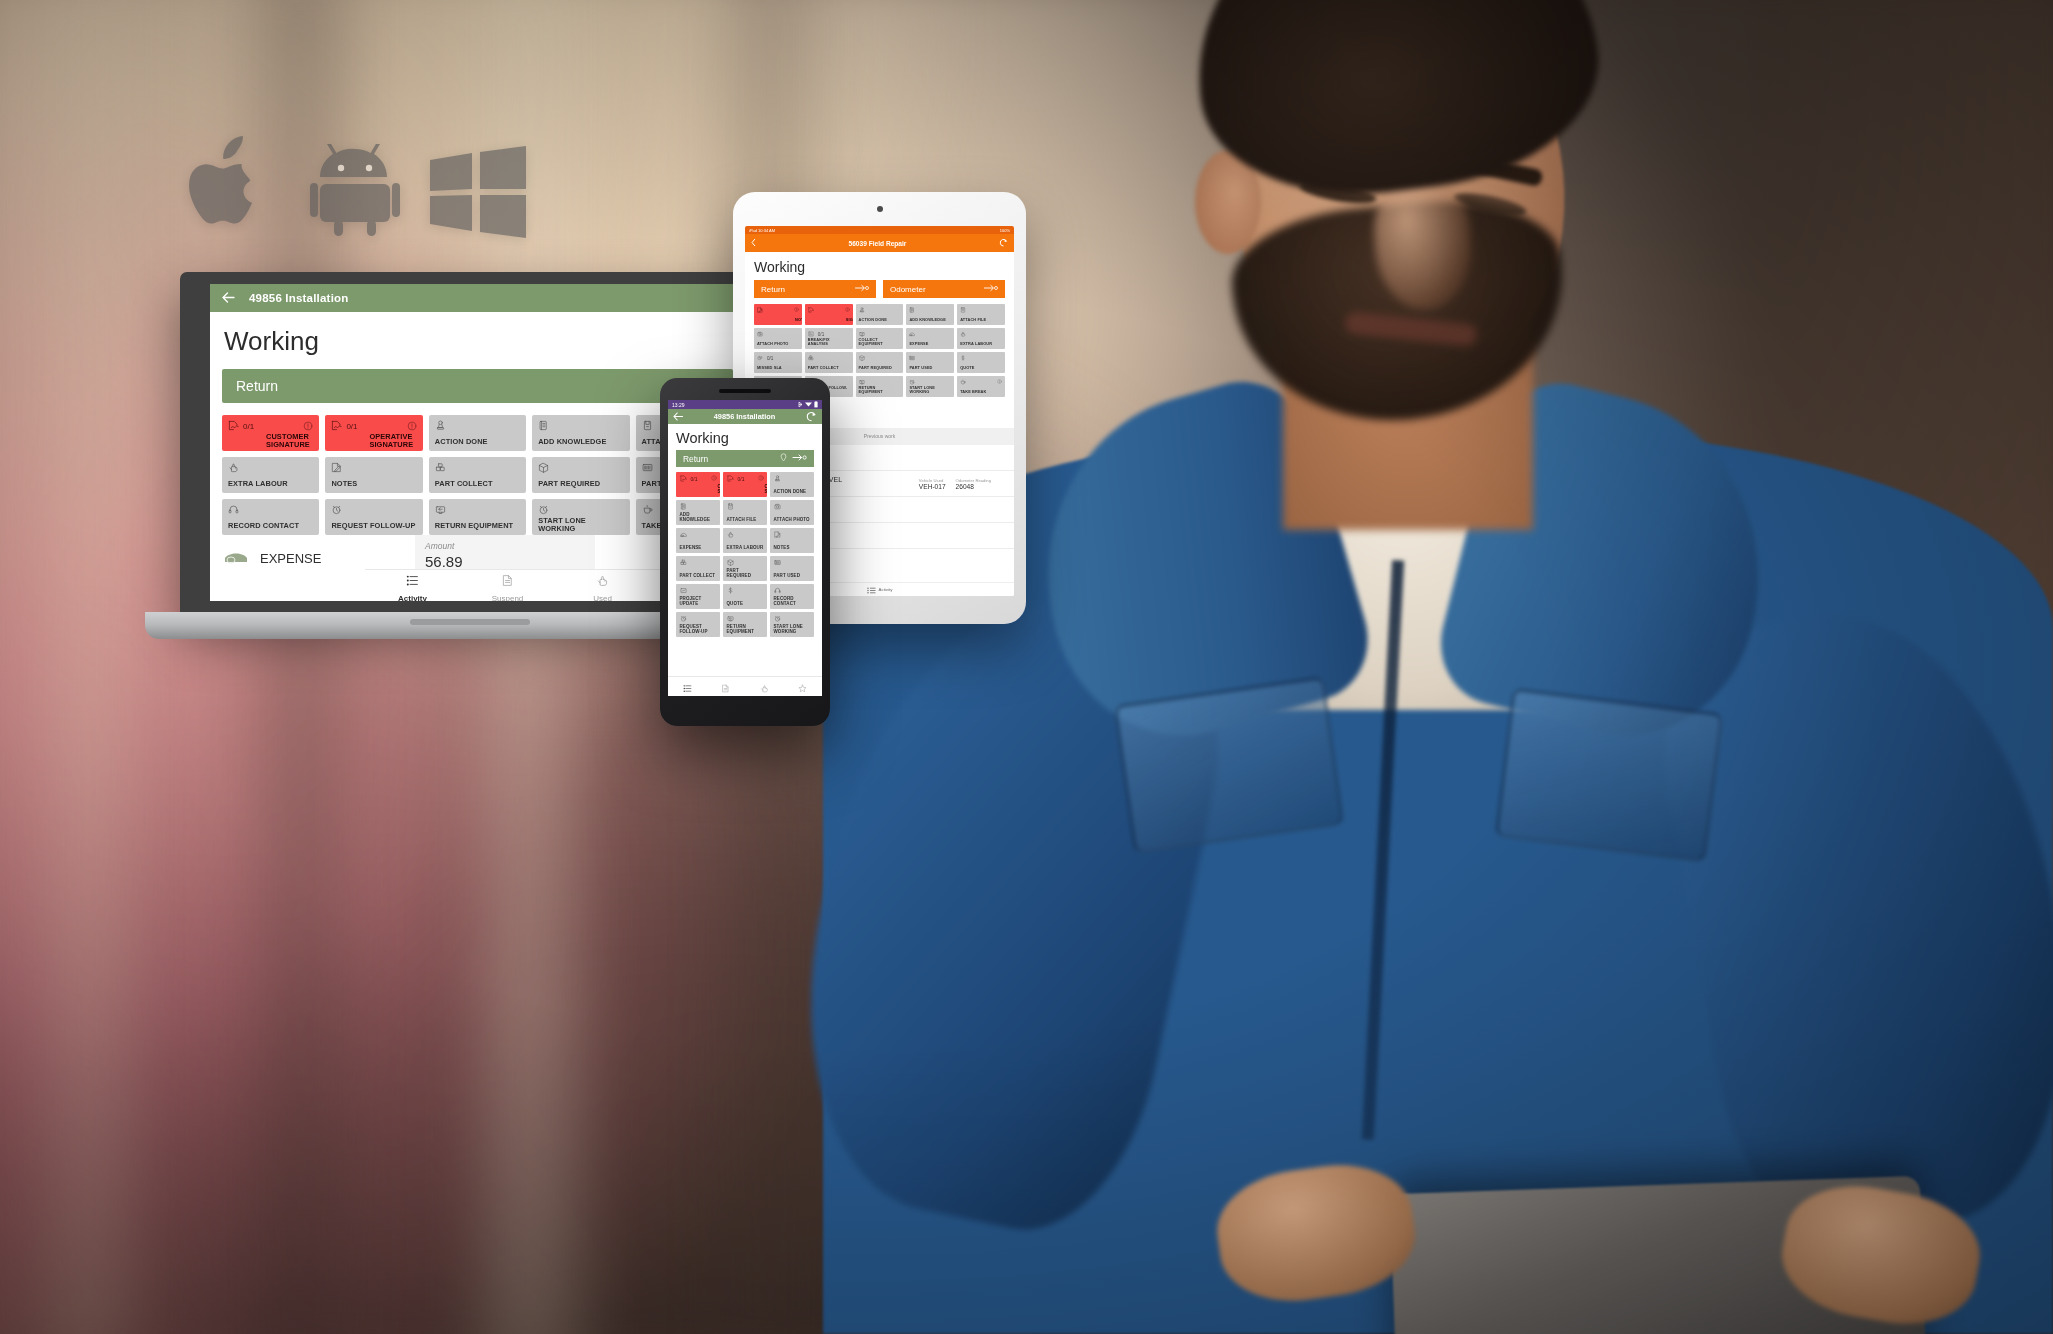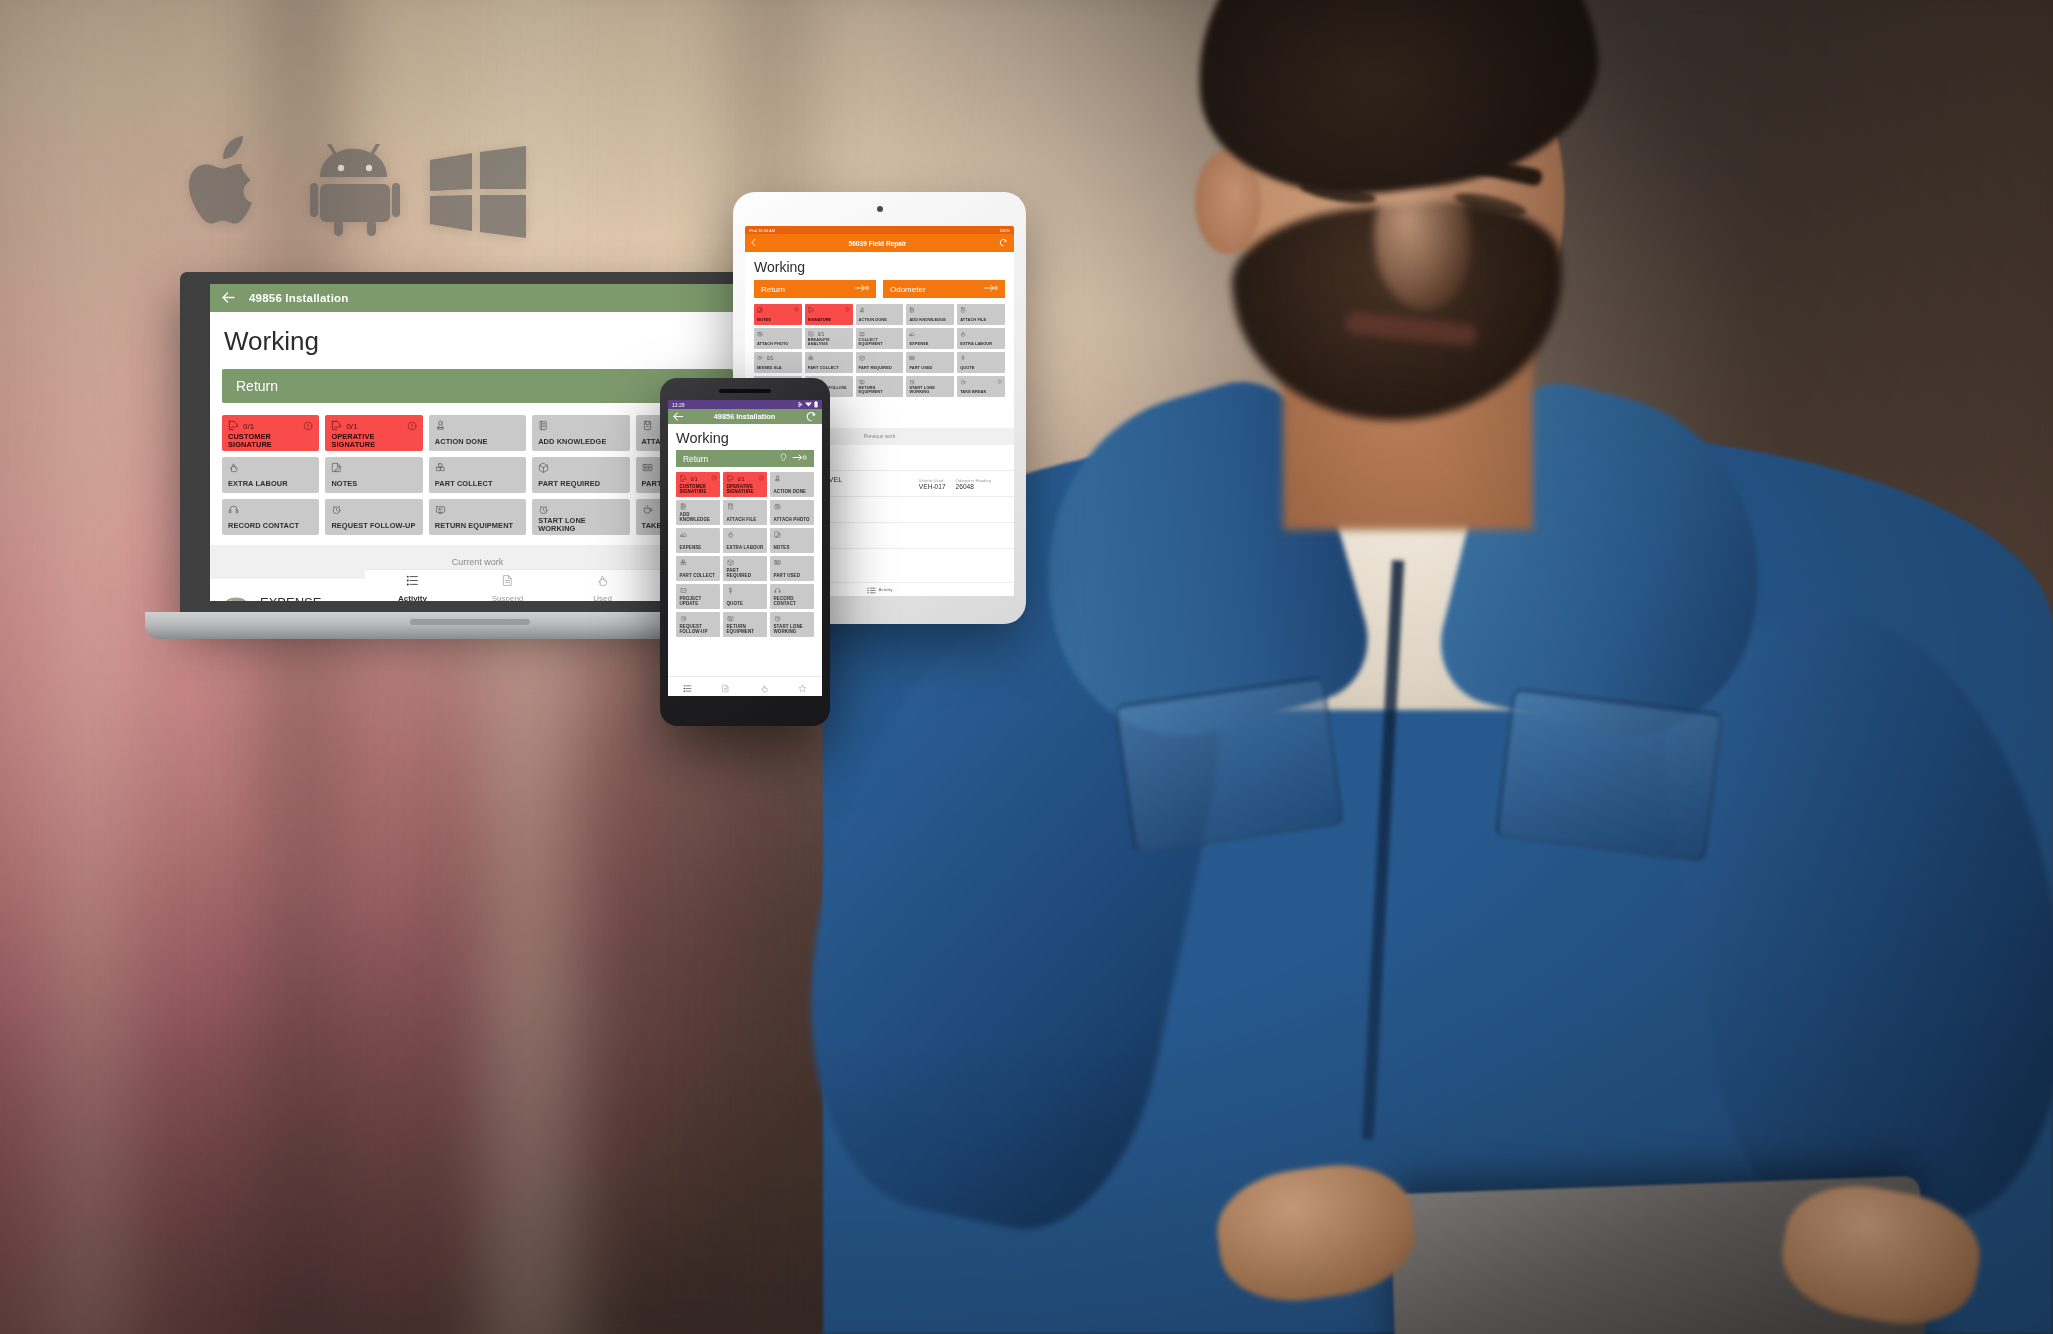--- a/index.html
+++ b/index.html
@@ -214,21 +214,21 @@
     background: #c9c9c9; position: relative; overflow: hidden;
     display: flex; flex-direction: column; justify-content: space-between;
   }
   .tile.red { background: #fa4b4b; }
   .tile .tl-top { display: flex; align-items: center; gap: 4px; color: #4a4a4a; }
   .tile.red .tl-top { color: #4d1010; }
   .tile .tl-label {
     font-weight: bold; color: #2f2f2f; letter-spacing: .1px;
     line-height: 1.12; text-transform: uppercase;
   }
-  .tile.red .tl-label { color: #2a0606; }
+  .tile.red .tl-label { color: #2a0606; margin-left: 38px; }
   .tl-warn { margin-left: auto; opacity: .8; }
 
   .divider-band { background: #f0f0f0; color: #8b8b8b; text-align: center; }
   .tabbar { display: flex; background: #fff; border-top: 1px solid #e8e8e8; }
   .tabitem { flex: 1; display: flex; flex-direction: column; align-items: center; gap: 3px; }
   .tabitem .tb-lab { color: #9a9a9a; }
   .tabitem.active .tb-lab { color: #2f2f2f; font-weight: bold; }
 
   
   .lt-topbar { height: 28px; padding: 0 12px; font-size: 11.5px; }
@@ -580,21 +580,20 @@
               <span class="ico"><svg width="11" height="11" viewBox="0 0 16 16">
                   <path d="M3.6 6h8v4.6a2.6 2.6 0 0 1-2.6 2.6H6.2A2.6 2.6 0 0 1 3.6 10.6z" stroke="#5a5a5a" stroke-width="1" fill="none" stroke-linejoin="round" stroke-linecap="round"></path>
                   <path d="M11.6 7h1.6a1.5 1.5 0 0 1 0 3h-1.6" stroke="#5a5a5a" stroke-width="1" fill="none" stroke-linejoin="round" stroke-linecap="round"></path>
                   <path d="M7.6 4V2.4" stroke="#5a5a5a" stroke-width="1" fill="none" stroke-linejoin="round" stroke-linecap="round"></path>
                 </svg></span>
             </div>
             <div class="tl-label">TAKE BREAK</div>
           </div>
         </div>
 
-      <div class="divider-band lt-band">Current work</div>
 
       <div class="lt-expense">
         <div class="lt-exp-left">
           <span class="ico">
             <svg width="24" height="14" viewBox="0 0 24 14">
                 <path d="M1 8c4-6 18-6 22 0v4H1z" fill="#9aa98c"></path>
                 <ellipse cx="7" cy="10" rx="4" ry="3" fill="none" stroke="#e9ece5" stroke-width="1"></ellipse>
               </svg>
           </span>
           <span class="exp-lab">EXPENSE</span>

